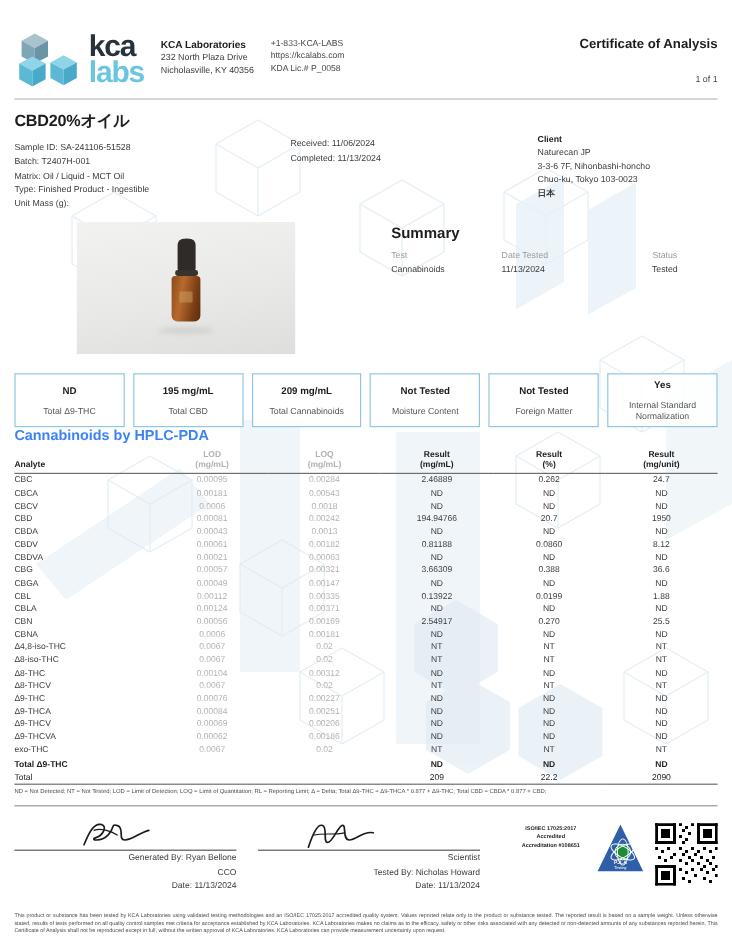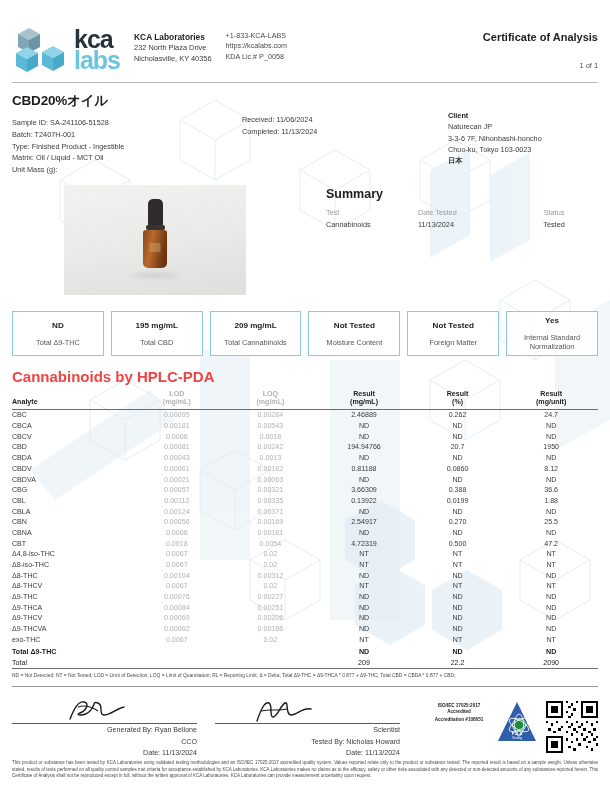--- a/index.html
+++ b/index.html
@@ -70,21 +70,21 @@
   
   .boxes { position: relative; z-index: 2; display: flex; gap: 7px; margin-top: 8px; }
   .mbox {
     flex: 1; border: 1px solid #8fc7e0; background: rgba(255,255,255,.82);
     height: 45px; display: flex; flex-direction: column; align-items: center; justify-content: center;
   }
   .mbox-val { font-size: 8.1px; font-weight: bold; color: #1d1d1d; }
   .mbox-lbl { font-size: 7.3px; color: #555; margin-top: 8px; text-align: center; line-height: 1.25; }
 
   
-  .sec-title { position: relative; z-index: 2; font-size: 15px; font-weight: bold; color: #ef4444; margin-top: 12px; }
+  .sec-title { position: relative; z-index: 2; font-size: 12px; font-weight: bold; color: #3b82f6; margin-top: 0; }
   table.cann { position: relative; z-index: 2; width: 100%; border-collapse: collapse; margin-top: 5px; }
   table.cann th { font-size: 7.1px; padding: 0 0 3px 0; vertical-align: bottom; }
   table.cann th.analyte { text-align: left; font-weight: bold; color: #1d1d1d; width: 120px; }
   table.cann th.dim { color: #b2b2b2; font-weight: bold; text-align: center; width: 95px; }
   table.cann th.res { color: #1d1d1d; font-weight: bold; text-align: center; width: 95px; }
   table.cann th .unit { display: block; font-weight: bold; }
   table.cann thead tr { border-bottom: 1.3px solid #6e6e6e; }
   table.cann td { font-size: 7.1px; padding: 1.35px 0; color: #3b3b3b; }
   table.cann td.an { text-align: left; }
   table.cann td.ld { text-align: center; color: #b2b2b2; }
@@ -196,22 +196,22 @@
     </div>
   </div>
   <div class="hr-head"></div>
 
   <div class="sample-wrap">
     <div class="sample-left">
       <div class="prod-title">CBD20%オイル</div>
       <div class="sample-lines">
         <div>Sample ID: SA-241106-51528</div>
         <div>Batch: T2407H-001</div>
+        <div>Matrix: Oil / Liquid - MCT Oil</div>
         <div>Type: Finished Product - Ingestible</div>
-        <div>Matrix: Oil / Liquid - MCT Oil</div>
         <div>Unit Mass (g):</div>
       </div>
     </div>
     <div class="sample-mid">
       <div>Received: 11/06/2024</div>
       <div>Completed: 11/13/2024</div>
     </div>
     <div class="client-block">
       <div class="client-label">Client</div>
       <div>Naturecan JP</div>
@@ -364,20 +364,28 @@
         </tr>
         <tr>
           <td class="an">CBG</td>
           <td class="ld">0.00057</td>
           <td class="ld">0.00321</td>
           <td class="rs">3.66309</td>
           <td class="rs">0.388</td>
           <td class="rs">36.6</td>
         </tr>
         <tr>
+          <td class="an">CBGA</td>
+          <td class="ld">0.00049</td>
+          <td class="ld">0.00147</td>
+          <td class="rs">ND</td>
+          <td class="rs">ND</td>
+          <td class="rs">ND</td>
+        </tr>
+        <tr>
           <td class="an">CBL</td>
           <td class="ld">0.00112</td>
           <td class="ld">0.00335</td>
           <td class="rs">0.13922</td>
           <td class="rs">0.0199</td>
           <td class="rs">1.88</td>
         </tr>
         <tr>
           <td class="an">CBLA</td>
           <td class="ld">0.00124</td>
@@ -394,28 +402,20 @@
           <td class="rs">0.270</td>
           <td class="rs">25.5</td>
         </tr>
         <tr>
           <td class="an">CBNA</td>
           <td class="ld">0.0006</td>
           <td class="ld">0.00181</td>
           <td class="rs">ND</td>
           <td class="rs">ND</td>
           <td class="rs">ND</td>
-        </tr>
-        <tr>
-          <td class="an">CBT</td>
-          <td class="ld">0.0018</td>
-          <td class="ld">0.0054</td>
-          <td class="rs">4.72319</td>
-          <td class="rs">0.500</td>
-          <td class="rs">47.2</td>
         </tr>
         <tr>
           <td class="an">Δ4,8-iso-THC</td>
           <td class="ld">0.0067</td>
           <td class="ld">0.02</td>
           <td class="rs">NT</td>
           <td class="rs">NT</td>
           <td class="rs">NT</td>
         </tr>
         <tr>

